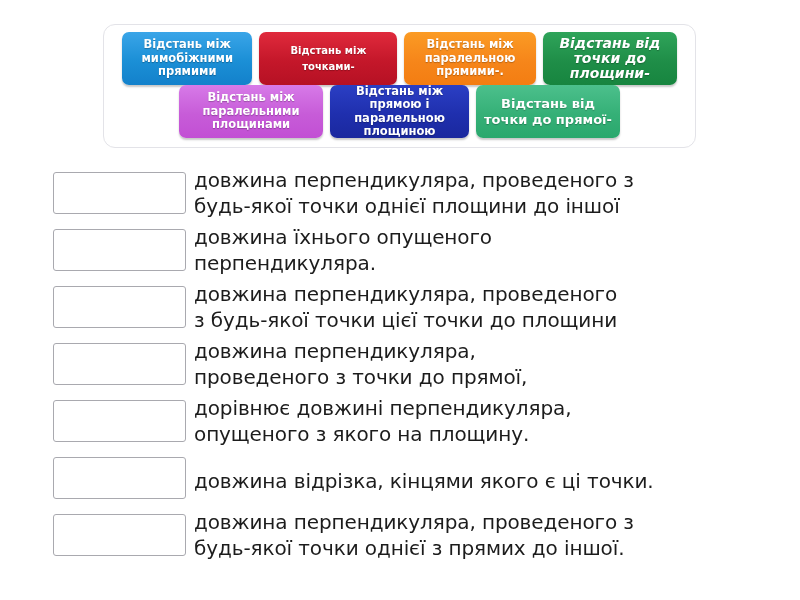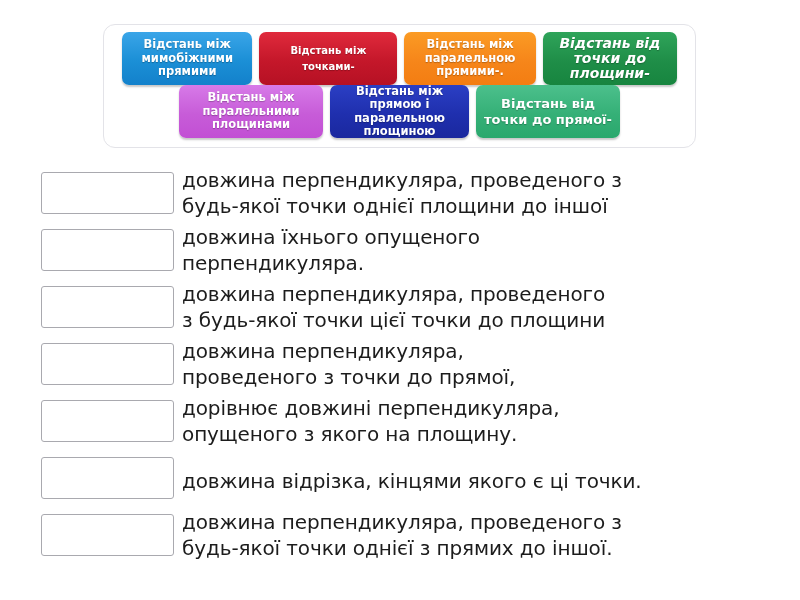--- a/index.html
+++ b/index.html
@@ -67,21 +67,21 @@
   .tile.w-red    { width: 148px; background: linear-gradient(180deg,#e02a3c 0%,#c4172a 55%,#b61124 100%); font-size: 10px; line-height: 16px; }
   .tile.w-orange { width: 141px; background: linear-gradient(180deg,#fb9b24 0%,#f6861a 55%,#f37d12 100%); }
   .tile.w-green  { width: 144px; background: linear-gradient(180deg,#2fa45a 0%,#1f8e48 55%,#17853f 100%); font-size: 14px; line-height: 15px; font-style: italic; }
   .tile.w-purple { width: 144px; background: linear-gradient(180deg,#d77ae8 0%,#c75cd8 55%,#c24fd4 100%); }
   .tile.w-navy   { width: 139px; background: linear-gradient(180deg,#2b3fc4 0%,#1f2fae 55%,#1a289e 100%); }
   .tile.w-teal   { width: 144px; background: linear-gradient(180deg,#4cc08c 0%,#35b077 55%,#2aa86d 100%); font-size: 13px; line-height: 16px; }
 
   
   .rows {
     position: absolute;
-    left: 4px;
+    left: 16px;
     top: 168px;
     width: 668px;
   }
 
   .row {
     position: relative;
     display: flex;
     align-items: flex-start;
     height: 57px;
   }

